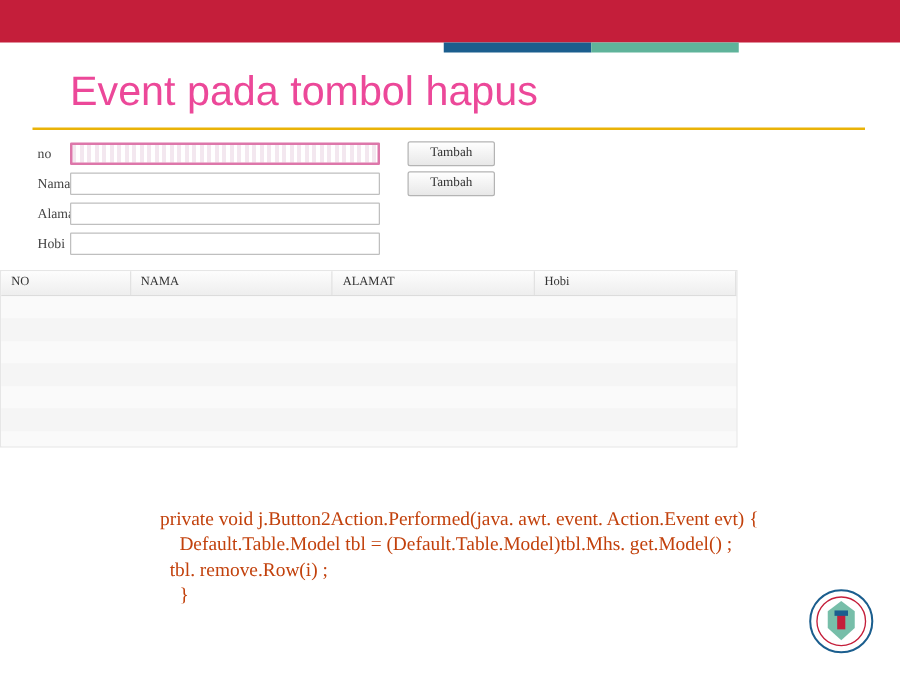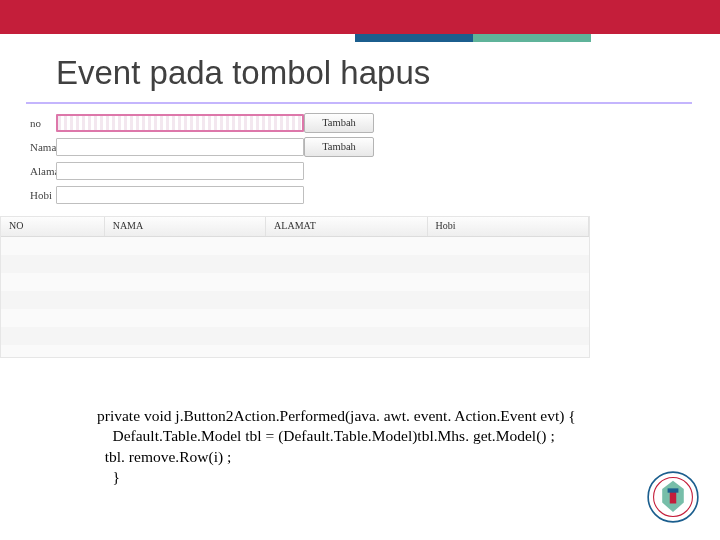--- a/index.html
+++ b/index.html
@@ -19,23 +19,23 @@
     height: 8px;
     display: flex;
     margin-left: 355px;
   }
   .accent-a { width: 118px; background: #1b5e8e; }
   .accent-b { width: 118px; background: #5fb39a; }
   .title {
     font-family: 'Trebuchet MS', Verdana, sans-serif;
     font-size: 33px;
     font-weight: 400;
-    color: #404040;
+    color: #ec4899;
     padding: 12px 0 10px 30px;
-    border-bottom: 2px solid #c4b5fd;
+    border-bottom: 2px solid #eab308;
     margin: 0 28px 0 26px;
   }
   .form-shot {
     margin: 8px 0 0 0;
     width: 590px;
     font-family: Liberation Serif, serif;
     font-size: 11px;
     color: #333;
   }
   .form-row {
@@ -55,20 +55,21 @@
     height: 18px;
     background: #fff;
     border: 1px solid #bfbfbf;
     border-radius: 1px;
   }
   .focused {
     border: 2px solid #d7a;
     background: repeating-linear-gradient(90deg,#f3e7ef 0 3px,#fff 3px 6px);
   }
   .btn {
+    margin-left: 22px;
     width: 70px;
     height: 20px;
     border: 1px solid #b4b4b4;
     border-radius: 2px;
     background: linear-gradient(#fefefe,#e8e8e8);
     font-size: 10.5px;
     line-height: 18px;
     text-align: center;
     color: #333;
   }
@@ -91,26 +92,26 @@
     border-right: 1px solid #e2e2e2;
   }
   .th:first-child { flex: 0.6; }
   .tbody {
     height: 120px;
     background: linear-gradient(#fafafa 50%, #f5f5f5 50%);
     background-size: 100% 36px;
   }
   .code-block {
     position: absolute;
-    left: 97px;
+    left: 128px;
     top: 406px;
     font-family: Georgia, serif;
     font-size: 15.5px;
     line-height: 1.32;
-    color: #000000;
+    color: #c2410c;
     white-space: pre;
   }
   .logo {
     position: absolute;
     right: 20px;
     bottom: 16px;
     width: 54px;
     height: 54px;
   }
   .logo svg { width: 100%; height: 100%; }

